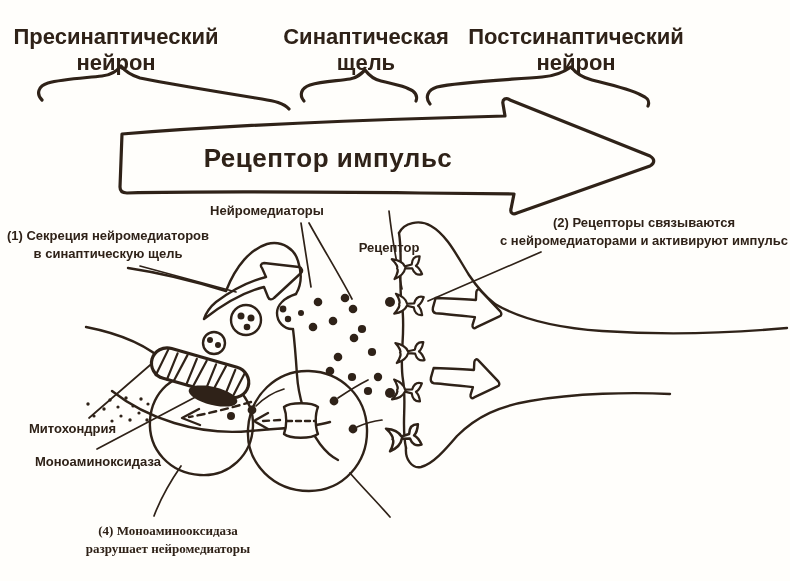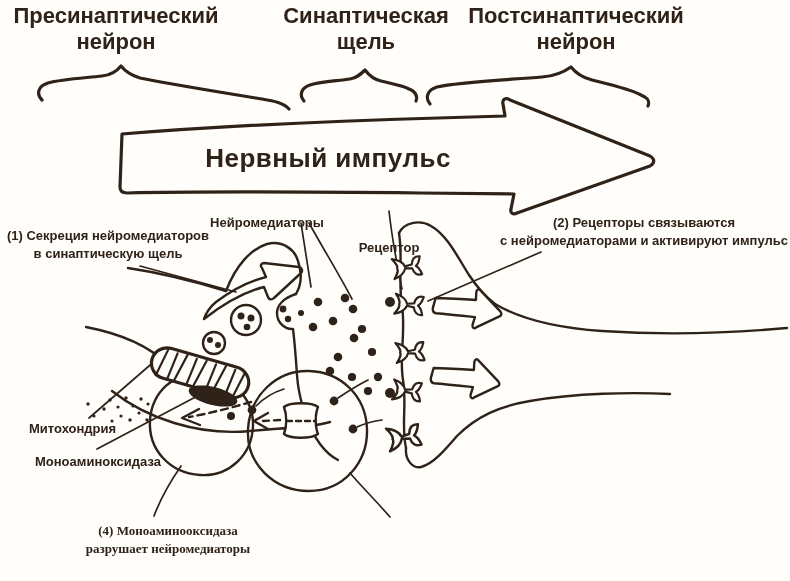--- a/index.html
+++ b/index.html
@@ -5,21 +5,21 @@
   :root { --ink:#2f2218; --paper:#fffefb; }
   html,body{margin:0;padding:0;background:var(--paper);}
   #stage{
     position:relative;width:790px;height:581px;overflow:hidden;
     background:var(--paper);
     font-family:"Liberation Sans","DejaVu Sans",sans-serif;
     color:var(--ink);
   }
   #art{position:absolute;left:0;top:0;}
   .txt{position:absolute;font-weight:bold;white-space:nowrap;}
-  .h{font-size:22px;line-height:26px;text-align:center;}
+  .h{font-size:22px;line-height:26px;text-align:center;margin-top:21px;}
   .impulse{font-size:26px;line-height:28px;text-align:center;letter-spacing:.5px;}
   .lbl{font-size:13px;line-height:18px;text-align:center;}
   .lbl-left{text-align:left;margin-left:27px;}
   .ink{stroke:var(--ink);fill:none;stroke-linecap:round;stroke-linejoin:round;}
   .fill-ink{fill:var(--ink);stroke:none;}
   .paper{fill:var(--paper);}
   .w1{stroke-width:1.7;} .w2{stroke-width:2.4;} .w3{stroke-width:3.2;}
   .receptor-use{fill:var(--paper);stroke:var(--ink);stroke-width:2.2;stroke-linejoin:round;}
   .arrow-use{fill:var(--paper);stroke:var(--ink);stroke-width:2.4;stroke-linejoin:round;}
 </style>
@@ -188,23 +188,23 @@
   </div>
   <div class="txt h" style="left:256px;top:3px;width:220px;">
     <div>Синаптическая</div>
     <div>щель</div>
   </div>
   <div class="txt h" style="left:466px;top:3px;width:220px;">
     <div>Постсинаптический</div>
     <div>нейрон</div>
   </div>
 
-  <div class="txt impulse" style="left:178px;top:144px;width:300px;">Нервный импульс</div>
-
-  <div class="txt lbl" style="left:187px;top:214px;width:160px;">Нейромедиаторы</div>
+  <div class="txt impulse" style="left:178px;top:144px;width:300px;">Рецептор импульс</div>
+
+  <div class="txt lbl" style="left:187px;top:202px;width:160px;">Нейромедиаторы</div>
   <div class="txt lbl" style="left:329px;top:191px;width:120px;margin-top:48px;">Рецептор</div>
   <div class="txt lbl lbl-left" style="left:2px;top:420px;width:120px;">Митохондрия</div>
   <div class="txt lbl lbl-left" style="left:8px;top:453px;width:150px;">Моноаминоксидаза</div>
 
   <div class="txt lbl" style="left:0px;top:227px;width:216px;">
     <div>(1) Секреция нейромедиаторов</div>
     <div>в синаптическую щель</div>
   </div>
   <div class="txt lbl" style="left:499px;top:214px;width:290px;">
     <div>(2) Рецепторы связываются</div>

